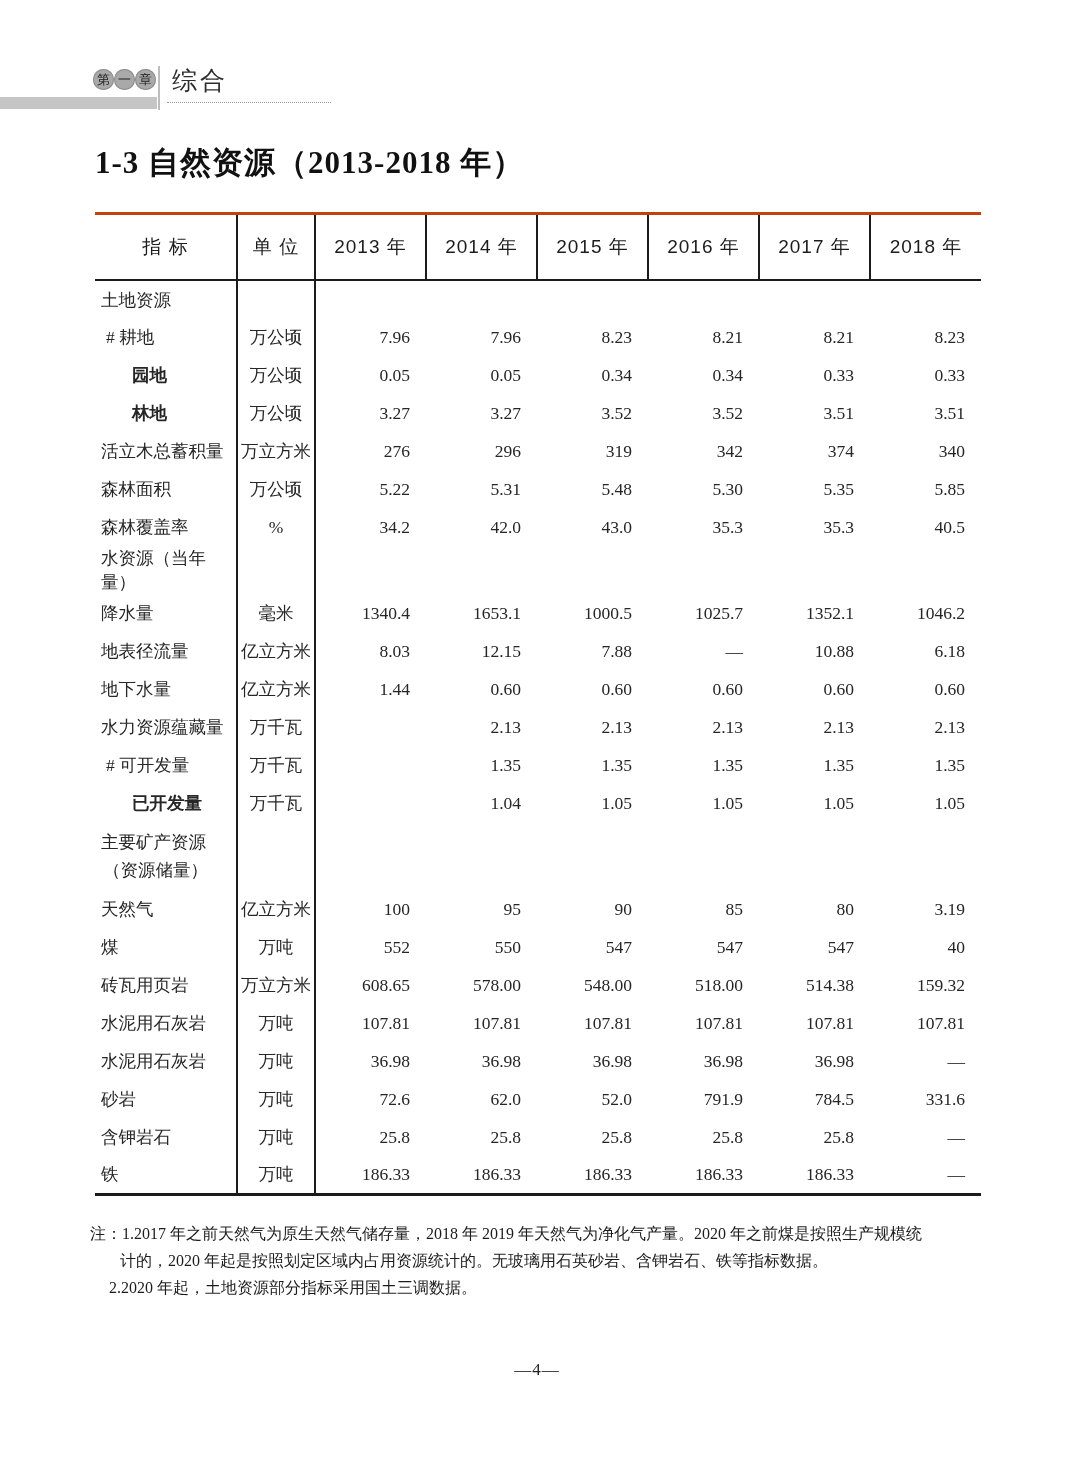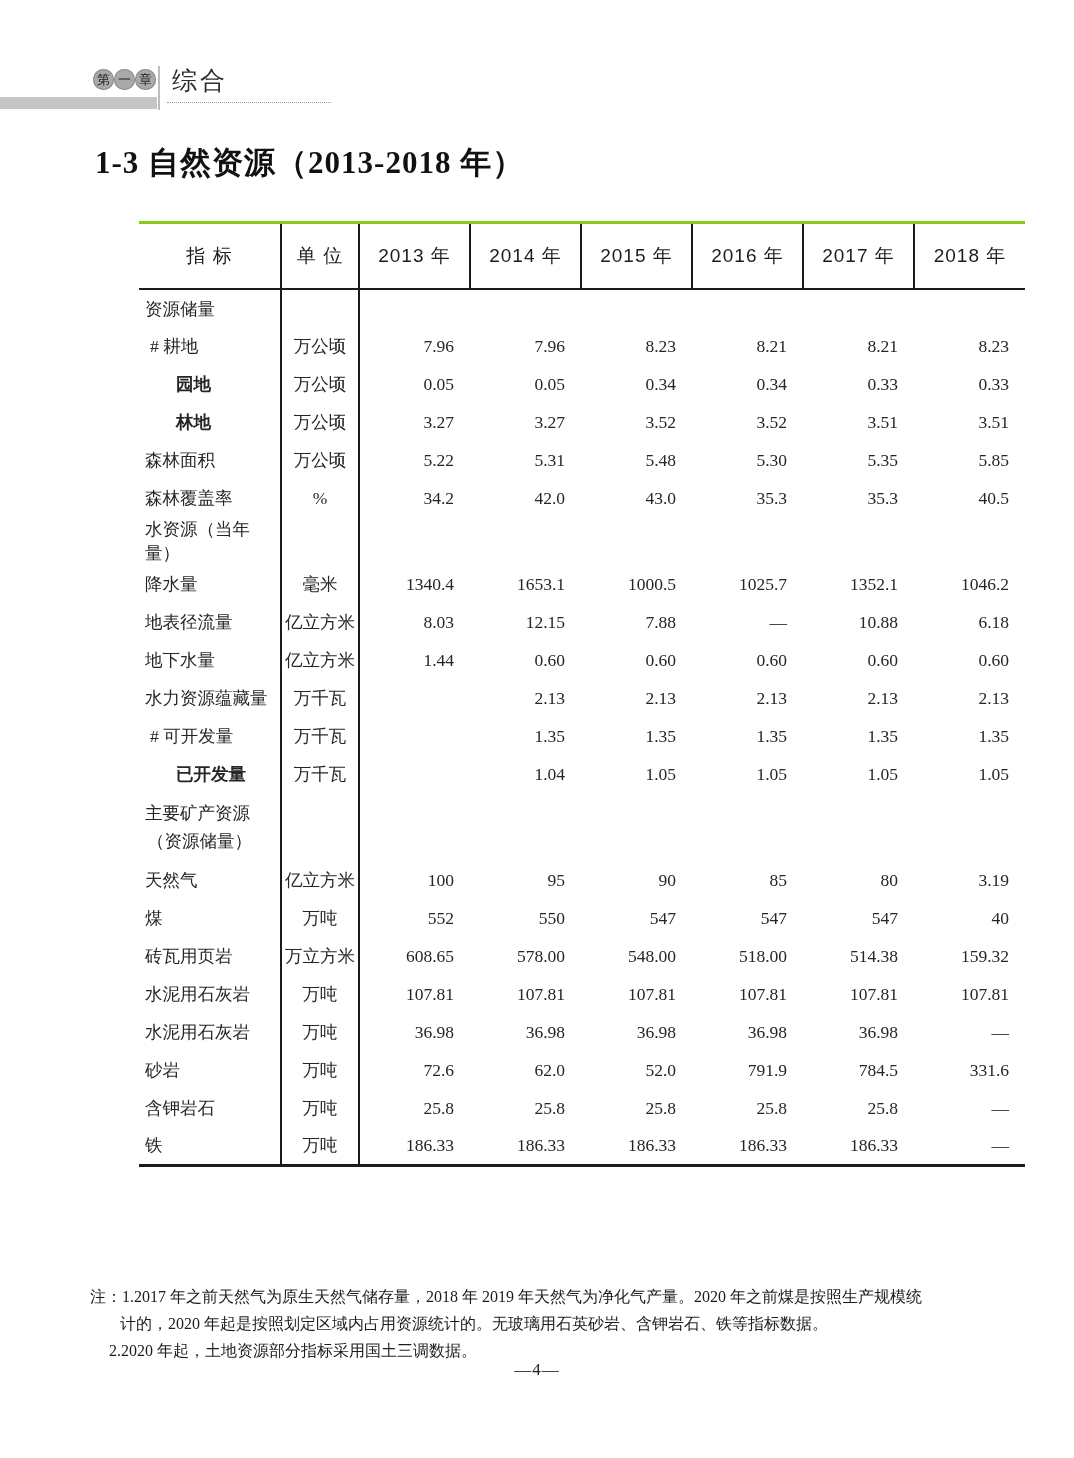--- a/index.html
+++ b/index.html
@@ -22,41 +22,41 @@
     font-family:"Liberation Sans","DejaVu Sans",sans-serif;
   }
   .dotted{position:absolute;left:167px;top:102px;width:164px;border-top:1px dotted #9a9a9a;}
   
   .title{
     position:absolute;left:95px;top:142px;margin:0;font-size:31px;font-weight:bold;
     letter-spacing:1px;color:#111;
   }
   
   table.res-table{
-    position:absolute;left:95px;top:221px;width:886px;
+    position:absolute;left:95px;top:212px;width:886px;
     border-collapse:collapse;table-layout:fixed;
-    border-top:3px solid #84cc16;border-bottom:3px solid #1b1b1b;margin-left:44px;
+    border-top:3px solid #c2410c;border-bottom:3px solid #1b1b1b;
   }
   table.res-table thead th{
     height:64px;font-weight:normal;font-size:19px;letter-spacing:1px;color:#1c1c1c;
     font-family:"Liberation Sans","DejaVu Sans",sans-serif;
     border-bottom:2px solid #1b1b1b;padding:0;text-align:center;
   }
   table.res-table thead th:not(:last-child){border-right:2px solid #1b1b1b;}
   table.res-table tbody td{padding:0;font-size:17.5px;color:#262626;vertical-align:middle;}
   table.res-table tbody tr{height:38px;}
   table.res-table tbody tr.two-line{height:68px;}
   table.res-table tbody td:nth-child(1){border-right:2px solid #1b1b1b;text-align:left;padding-left:6px;}
   table.res-table tbody td:nth-child(2){border-right:2px solid #1b1b1b;text-align:center;}
   table.res-table tbody td.val{text-align:right;padding-right:16px;}
   td.indicator.ind-1{padding-left:11px !important;}
   td.indicator.ind-2{padding-left:37px !important;font-weight:bold;}
   td.indicator .label2{padding-left:2px;margin-top:4px;}
   
-  .notes{position:absolute;left:90px;top:1283px;width:906px;font-size:16px;line-height:27px;color:#1c1c1c;}
+  .notes{position:absolute;left:90px;top:1220px;width:906px;font-size:16px;line-height:27px;color:#1c1c1c;}
   .note-l2{padding-left:30px;}
   .note-l3{padding-left:19px;}
   
   .page-number{position:absolute;left:0;top:1360px;width:100%;text-align:center;font-size:17px;letter-spacing:1px;color:#222;}
 </style>
 </head>
 <body>
 
 <div class="page">
 
@@ -91,21 +91,21 @@
         <th>2014 年</th>
         <th>2015 年</th>
         <th>2016 年</th>
         <th>2017 年</th>
         <th>2018 年</th>
       </tr>
     </thead>
     <tbody>
         <tr>
           <td class="indicator ind-0">
-            <div>资源储量</div>
+            <div>土地资源</div>
           </td>
           <td class="unit"></td>
           <td class="val"></td>
           <td class="val"></td>
           <td class="val"></td>
           <td class="val"></td>
           <td class="val"></td>
           <td class="val"></td>
         </tr>
         <tr>
@@ -139,20 +139,32 @@
           <td class="unit">万公顷</td>
           <td class="val">3.27</td>
           <td class="val">3.27</td>
           <td class="val">3.52</td>
           <td class="val">3.52</td>
           <td class="val">3.51</td>
           <td class="val">3.51</td>
         </tr>
         <tr>
           <td class="indicator ind-0">
+            <div>活立木总蓄积量</div>
+          </td>
+          <td class="unit">万立方米</td>
+          <td class="val">276</td>
+          <td class="val">296</td>
+          <td class="val">319</td>
+          <td class="val">342</td>
+          <td class="val">374</td>
+          <td class="val">340</td>
+        </tr>
+        <tr>
+          <td class="indicator ind-0">
             <div>森林面积</div>
           </td>
           <td class="unit">万公顷</td>
           <td class="val">5.22</td>
           <td class="val">5.31</td>
           <td class="val">5.48</td>
           <td class="val">5.30</td>
           <td class="val">5.35</td>
           <td class="val">5.85</td>
         </tr>

